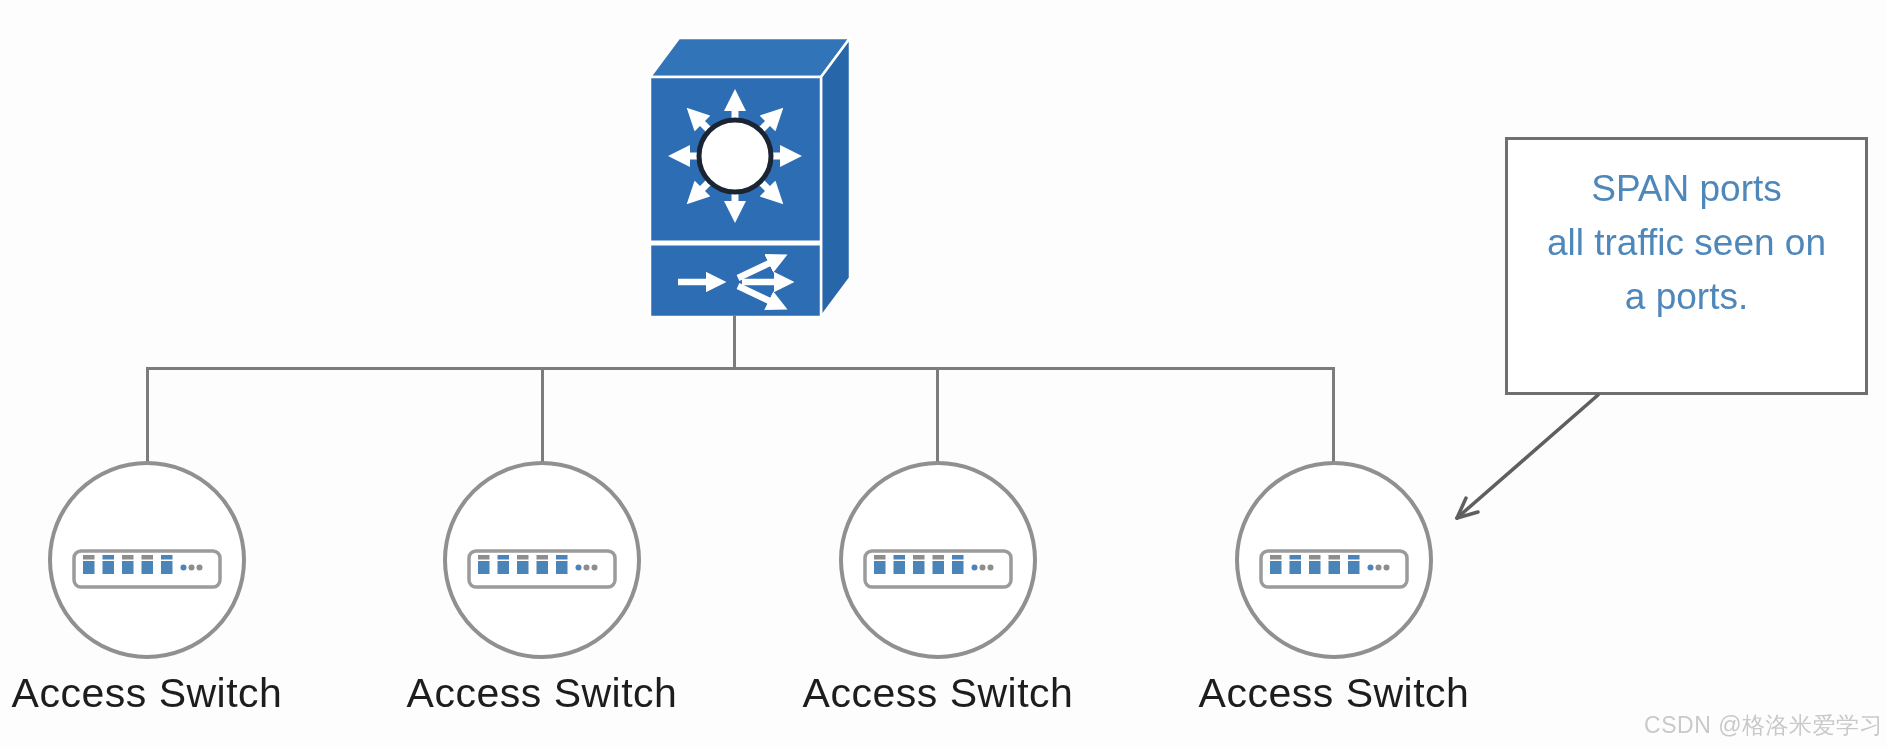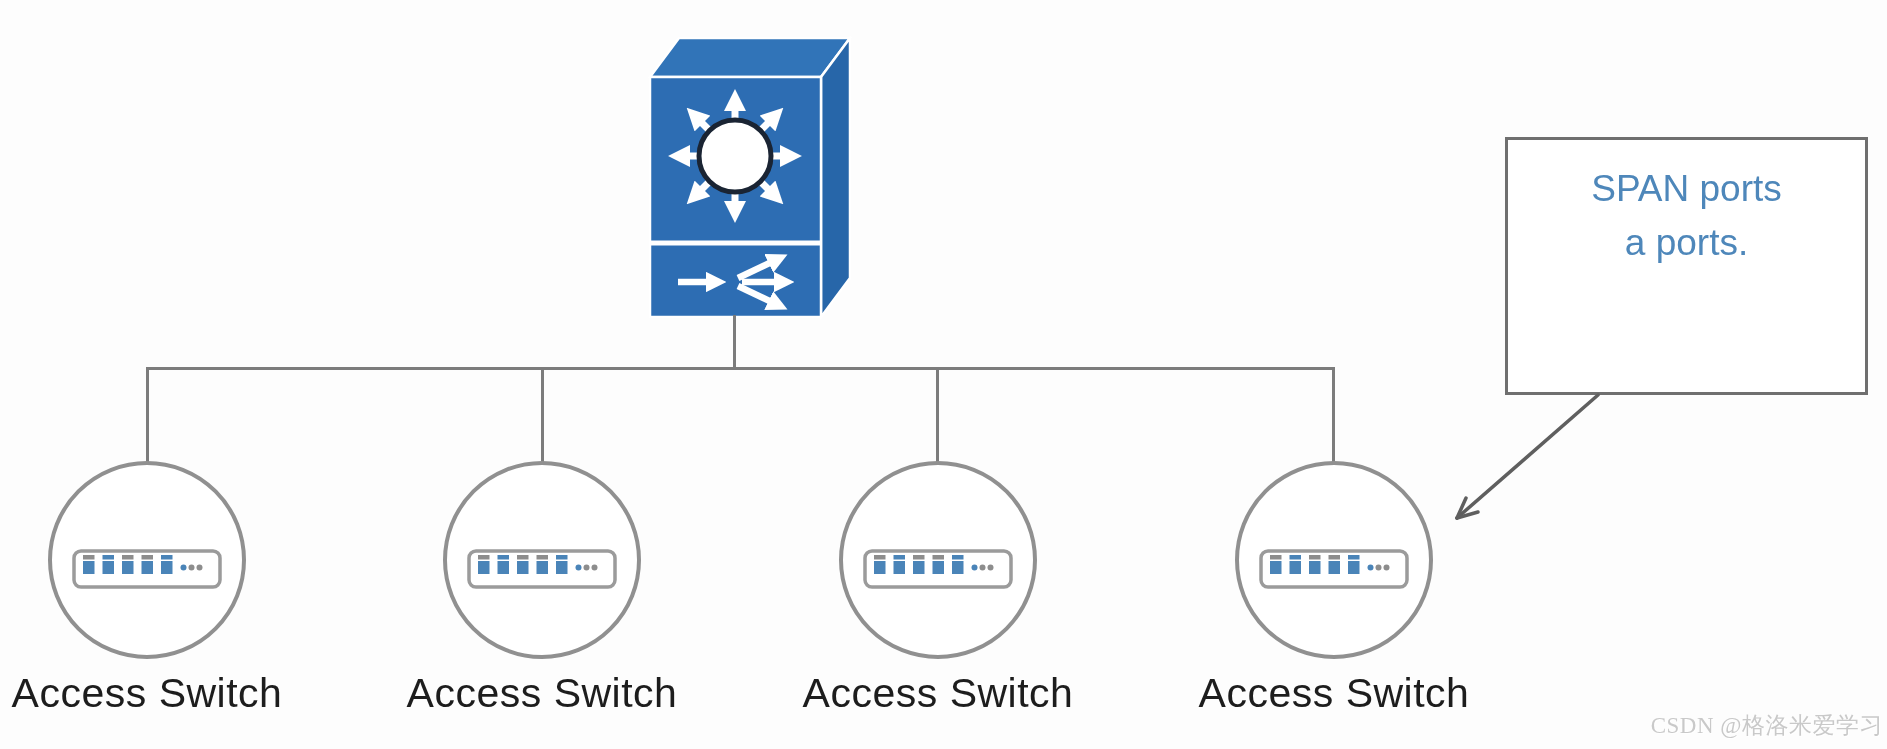--- a/index.html
+++ b/index.html
@@ -23,21 +23,21 @@
     box-sizing:border-box;border:3px solid #6f6f6f;background:#fff;
     padding-top:22px;text-align:center;
   }
   .callout .co-line{
     font-size:37px;line-height:54px;color:#4e87ba;font-weight:500;
     white-space:nowrap;
   }
   .pointer-svg{position:absolute;left:1420px;top:390px;}
   .watermark{
     position:absolute;right:4px;bottom:8px;font-size:23px;color:#c9c9c9;
-    text-shadow:1px 1px 0 #ffffff;letter-spacing:0.5px;font-family:Liberation Serif, serif;
+    text-shadow:1px 1px 0 #ffffff;letter-spacing:0.5px;
   }
 </style>
 </head>
 <body>
 
 <div class="stage">
 
   <svg class="core-switch-svg" width="240" height="285" viewBox="0 0 240 285">
     <defs>
       <marker id="ahw" viewBox="0 0 10 10" refX="6" refY="5" markerWidth="3.2" markerHeight="3.2" orient="auto-start-reverse">
@@ -159,20 +159,21 @@
     </svg>
   </div>
 
   <div class="node-label" style="left:-53px;">Access Switch</div>
   <div class="node-label" style="left:342px;">Access Switch</div>
   <div class="node-label" style="left:738px;">Access Switch</div>
   <div class="node-label" style="left:1134px;">Access Switch</div>
 
   <div class="callout">
     <div class="co-line">SPAN ports</div>
+    <div class="co-line">all traffic seen on</div>
     <div class="co-line">a ports.</div>
   </div>
 
   <svg class="pointer-svg" width="200" height="150" viewBox="0 0 200 150">
     <g stroke="#5f5f5f" stroke-width="3.5" fill="none" stroke-linecap="round">
       <line x1="178" y1="5" x2="37" y2="128"></line>
       <line x1="37" y1="128" x2="58" y2="122"></line>
       <line x1="37" y1="128" x2="46" y2="108"></line>
     </g>
   </svg>

